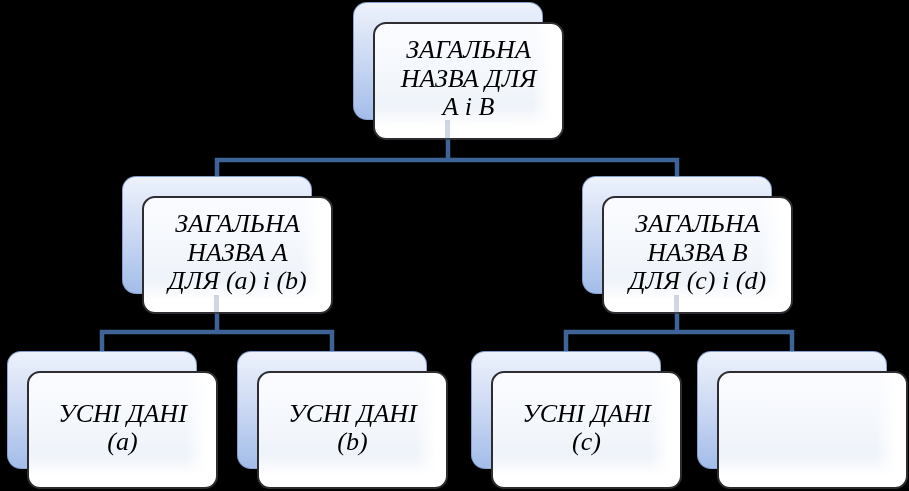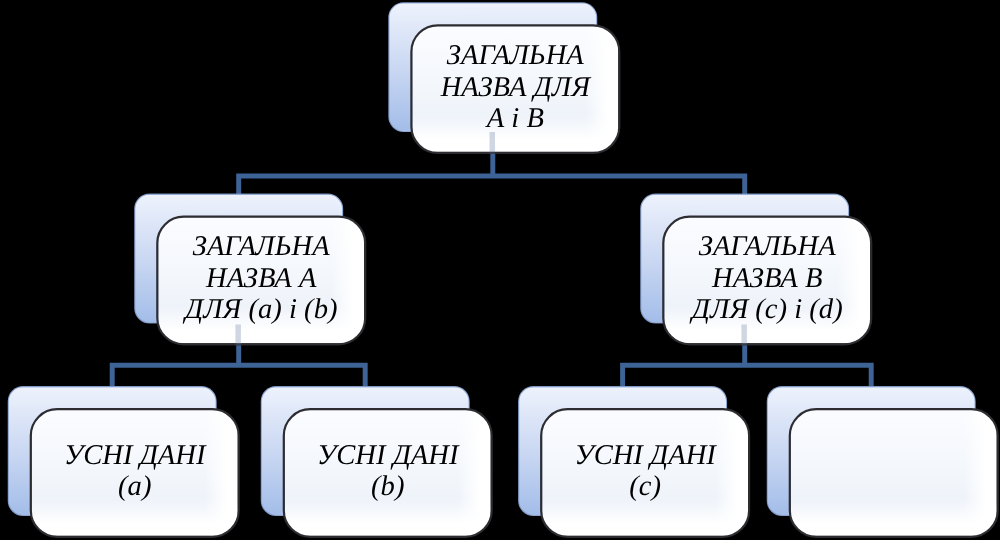--- a/index.html
+++ b/index.html
@@ -9,21 +9,21 @@
   }
   .connectors{position:absolute;left:0;top:0;z-index:1;}
   .connectors path{fill:none;stroke-width:4.5;stroke-linecap:butt;stroke-linejoin:miter;}
   .node{position:absolute;width:211px;height:138px;z-index:2;}
   .back{
     position:absolute;left:0;top:0;width:190px;height:118px;border-radius:14px;
     background:linear-gradient(180deg,#edf2fc 0%,#ccd9f3 48%,#a3bde9 100%);
     border:1px solid rgba(125,150,198,.85);box-sizing:border-box;
   }
   .front{
-    position:absolute;left:20px;top:20px;width:191px;height:118px;border-radius:25px;
+    position:absolute;left:20px;top:20px;width:191px;height:118px;border-radius:13px;
     border:2px solid #2c2c31;box-sizing:border-box;
     background:
       linear-gradient(to left,#ffffff 0px,#ffffff 10px,rgba(255,255,255,0) 30px),
       linear-gradient(to top,#ffffff 0px,#ffffff 12px,rgba(255,255,255,0) 34px),
       linear-gradient(180deg,#fbfcff 0%,#f2f6fb 55%,#e7edf7 100%);
     display:flex;align-items:center;justify-content:center;text-align:center;
   }
   .label{
     font-style:italic;font-size:26px;line-height:28.5px;color:#000;
     white-space:pre-line;padding:0 2px 4px 2px;

